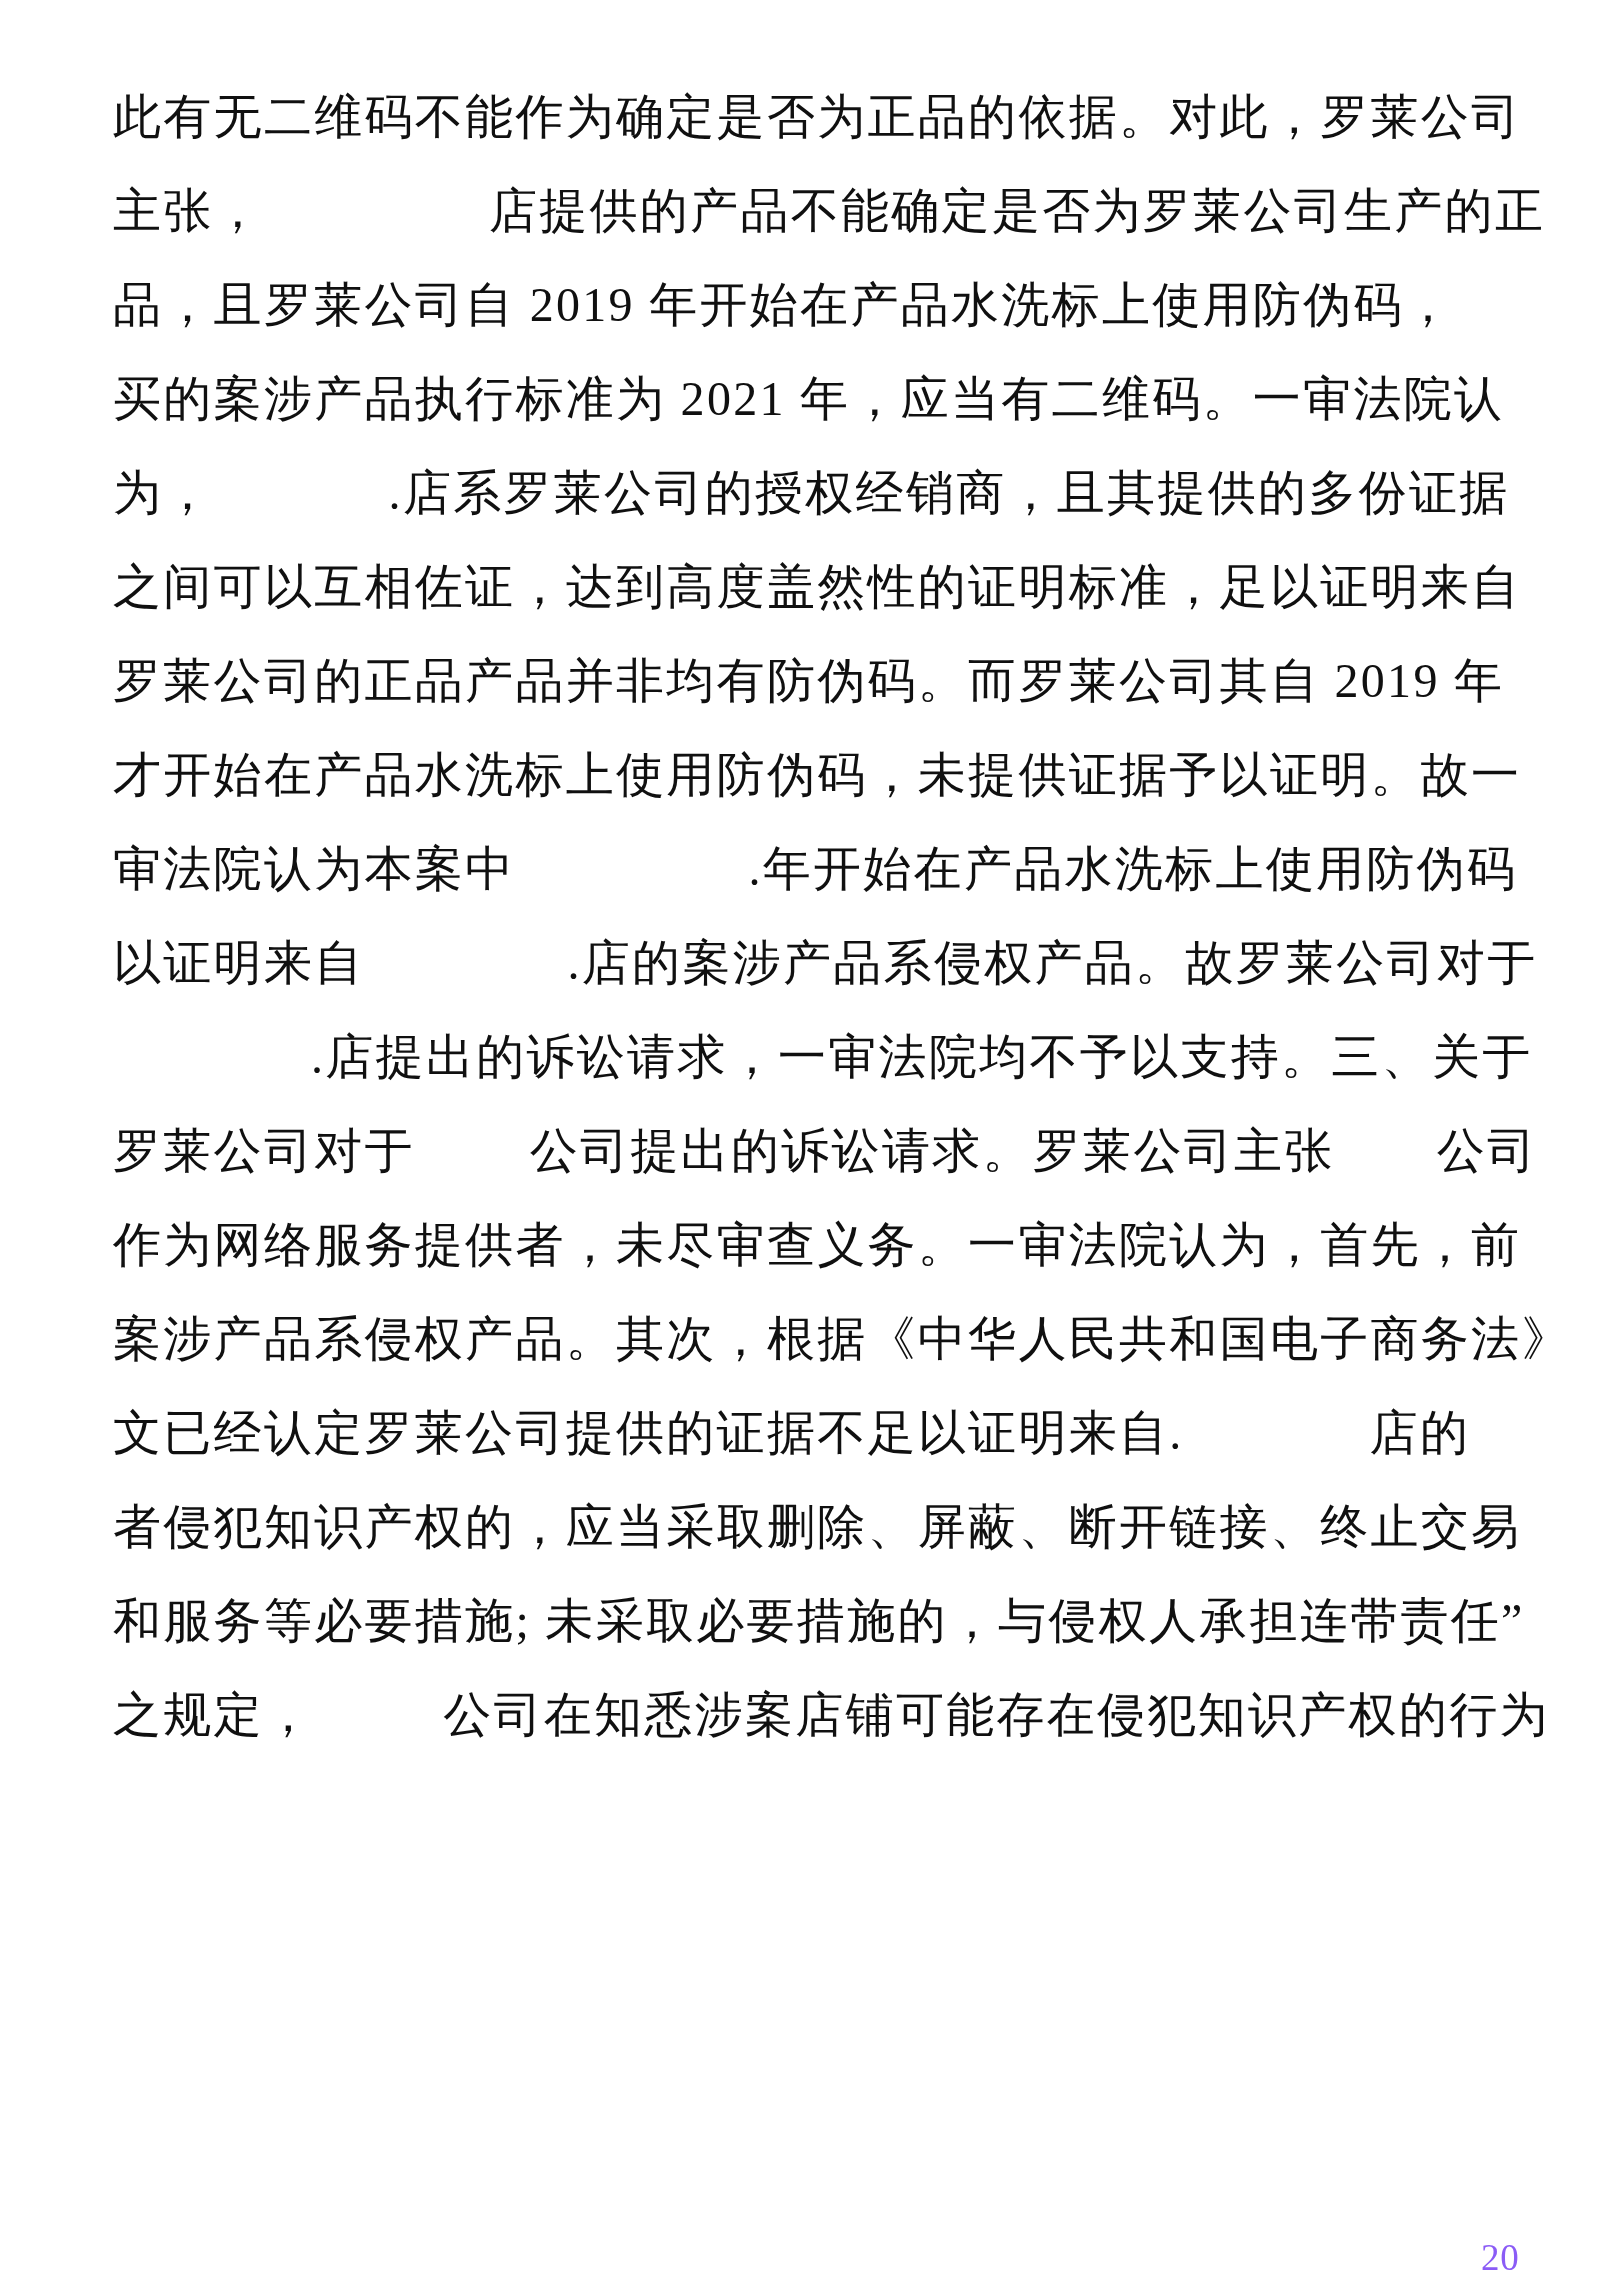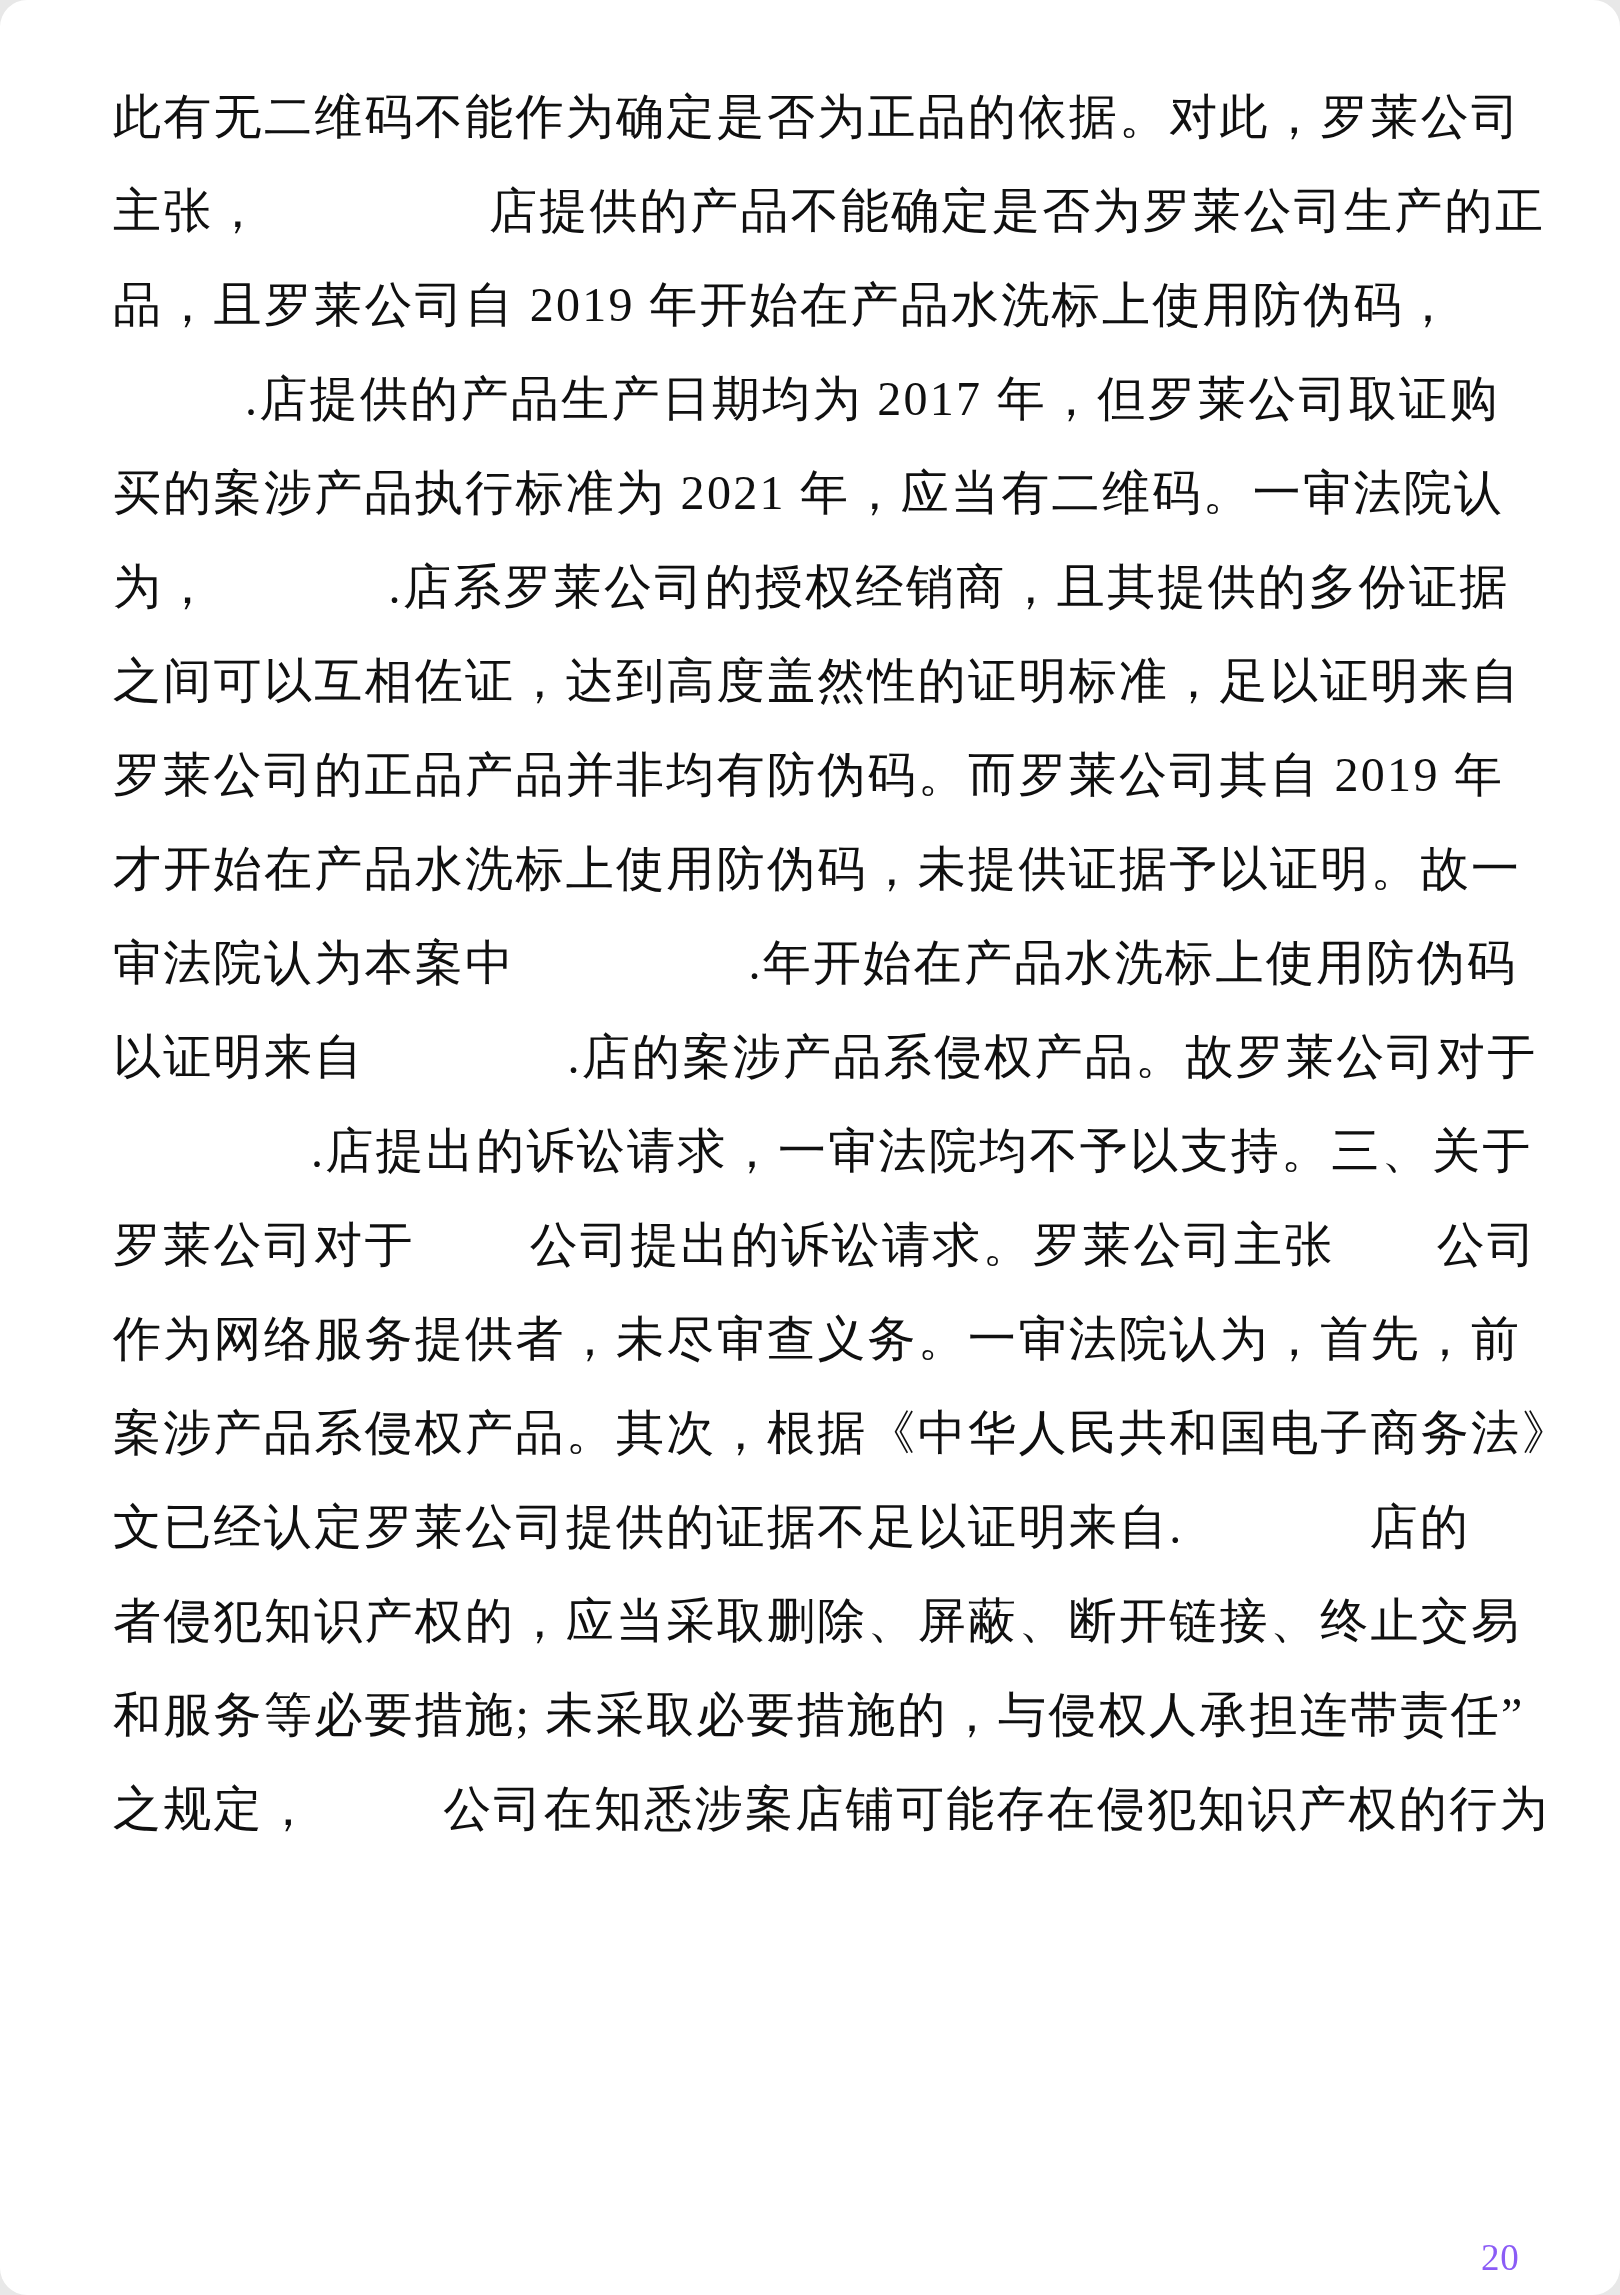--- a/index.html
+++ b/index.html
@@ -9,21 +9,20 @@
   }
   .page {
     position: relative;
     width: 1620px;
     height: 2295px;
     margin: 0 auto;
     background: #ffffff;
     overflow: hidden;
     font-family: "Liberation Serif", "DejaVu Serif", serif;
     color: #101010;
-    border-radius: 27px;
   }
   .doc-body {
     position: absolute;
     top: 70px;
     left: 113px;
     right: 70px;
   }
   .line {
     font-size: 48px;
     line-height: 94px;
@@ -49,21 +48,20 @@
   }
 </style>
 </head>
 <body>
 
 <div class="page">
   <div class="doc-body" id="doc-body">
       <div class="line"><span class="seg">此有无二维码不能作为确定是否为正品的依据。对此，罗莱公司</span></div>
       <div class="line"><span class="seg">主张，</span><span class="gap" style="width: 225px;"></span><span class="seg">店提供的产品不能确定是否为罗莱公司生产的正</span></div>
       <div class="line"><span class="seg">品，且罗莱公司自 2019 年开始在产品水洗标上使用防伪码，</span></div>
-      <div class="line"><span class="gap" style="width: 132px;"></span><span class="seg">.店提供的产品生产日期均为 2017 年，但罗莱公司取证购</span></div>
       <div class="line"><span class="seg">买的案涉产品执行标准为 2021 年，应当有二维码。一审法院认</span></div>
       <div class="line"><span class="seg">为，</span><span class="gap" style="width: 175px;"></span><span class="seg">.店系罗莱公司的授权经销商，且其提供的多份证据</span></div>
       <div class="line"><span class="seg">之间可以互相佐证，达到高度盖然性的证明标准，足以证明来自</span></div>
       <div class="line"><span class="seg">罗莱公司的正品产品并非均有防伪码。而罗莱公司其自 2019 年</span></div>
       <div class="line"><span class="seg">才开始在产品水洗标上使用防伪码，未提供证据予以证明。故一</span></div>
       <div class="line"><span class="seg">审法院认为本案中</span><span class="gap" style="width: 233px;"></span><span class="seg">.年开始在产品水洗标上使用防伪码</span></div>
       <div class="line"><span class="seg">以证明来自</span><span class="gap" style="width: 203px;"></span><span class="seg">.店的案涉产品系侵权产品。故罗莱公司对于</span></div>
       <div class="line"><span class="gap" style="width: 198px;"></span><span class="seg">.店提出的诉讼请求，一审法院均不予以支持。三、关于</span></div>
       <div class="line"><span class="seg">罗莱公司对于</span><span class="gap" style="width: 115px;"></span><span class="seg">公司提出的诉讼请求。罗莱公司主张</span><span class="gap" style="width: 102px;"></span><span class="seg">公司</span></div>
       <div class="line"><span class="seg">作为网络服务提供者，未尽审查义务。一审法院认为，首先，前</span></div>

